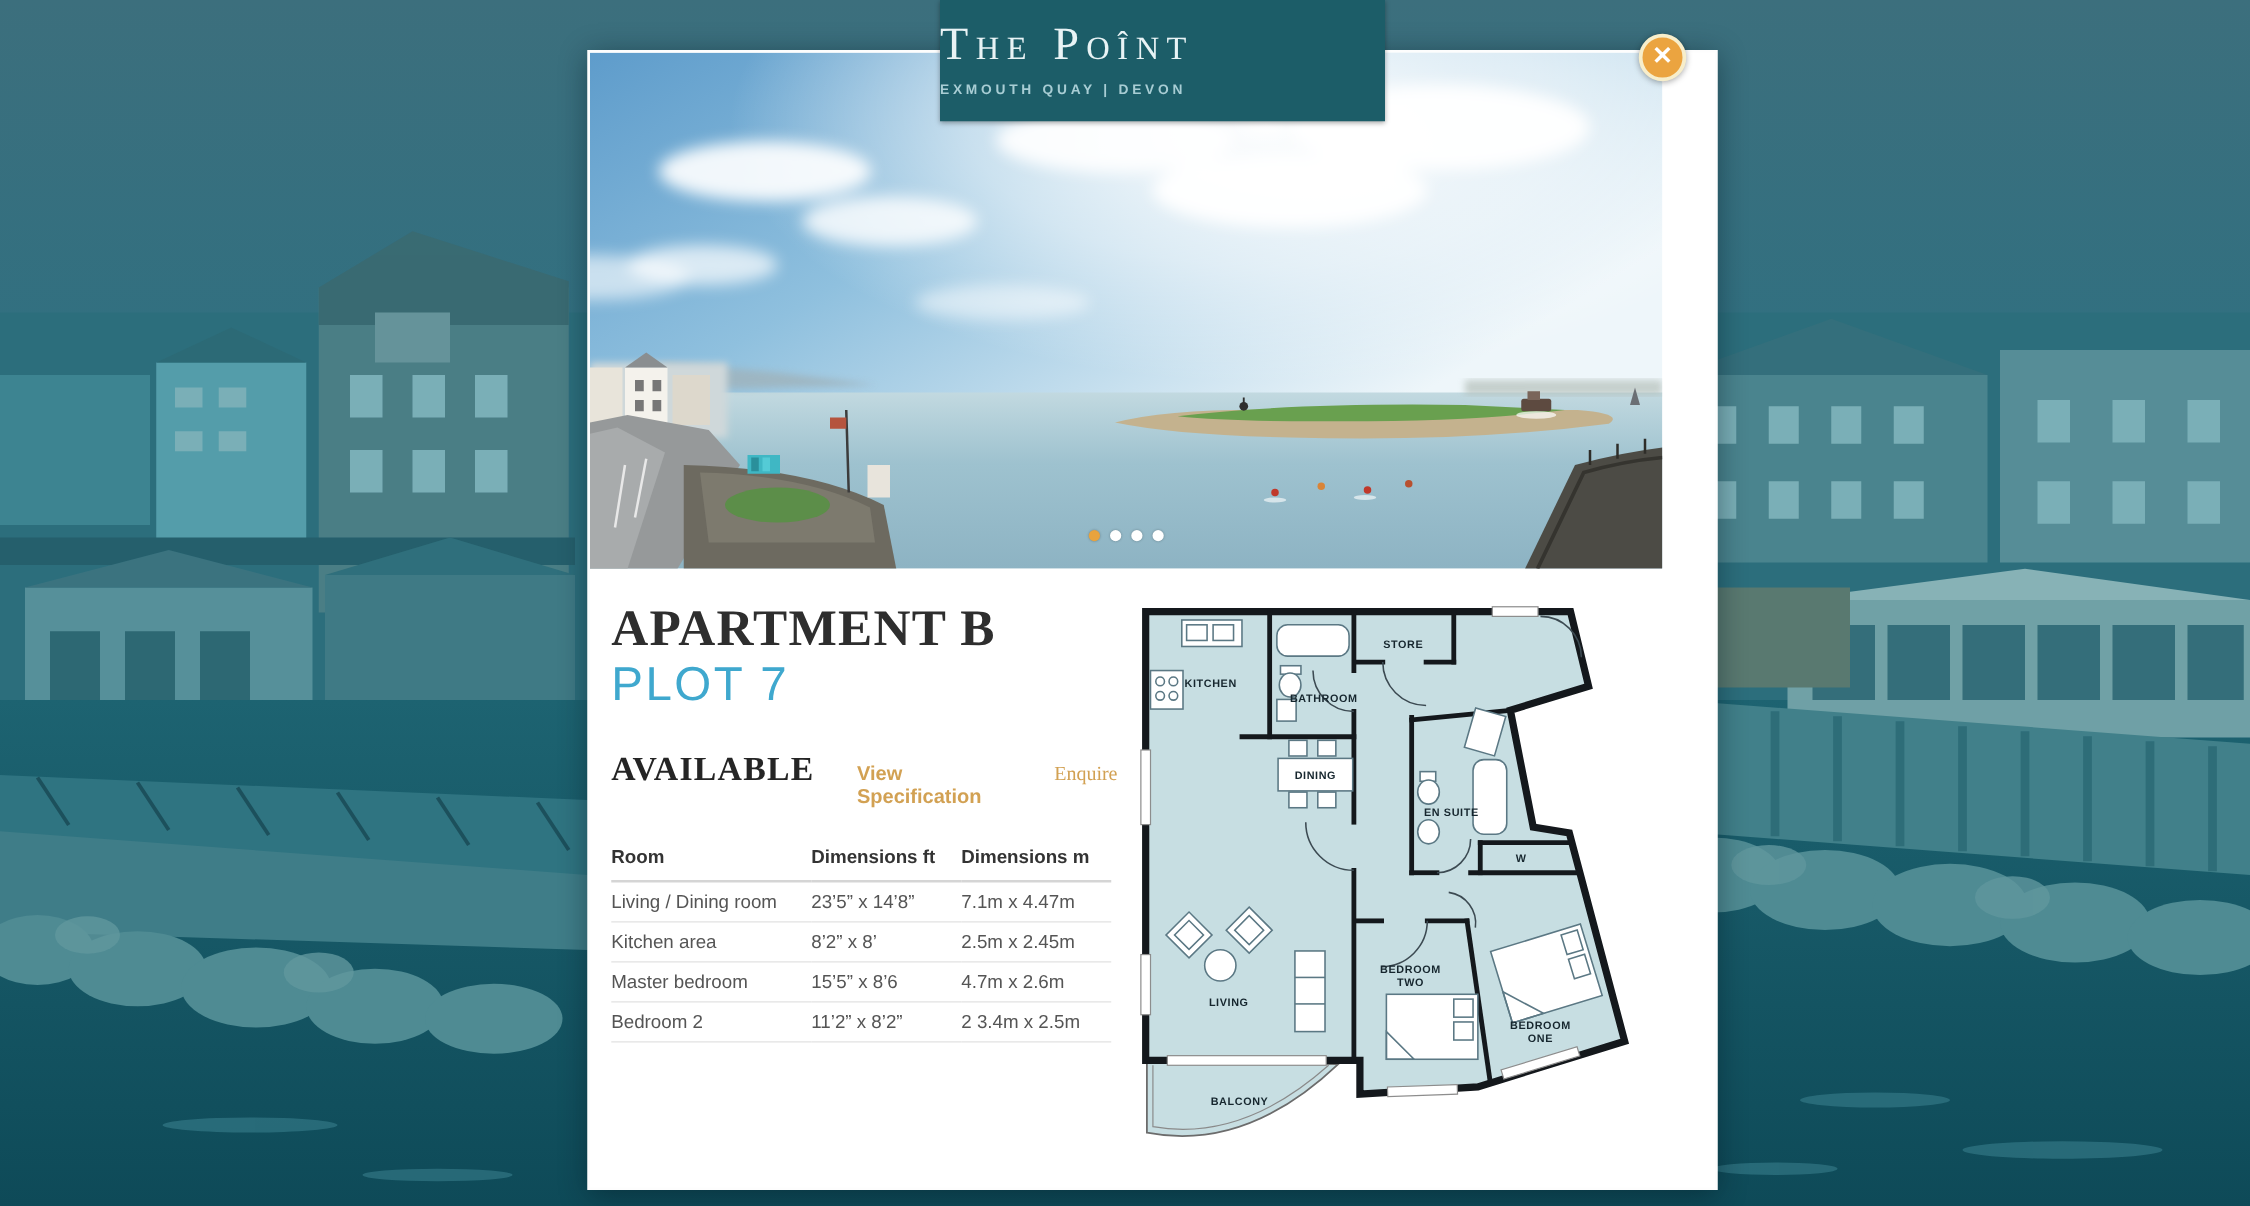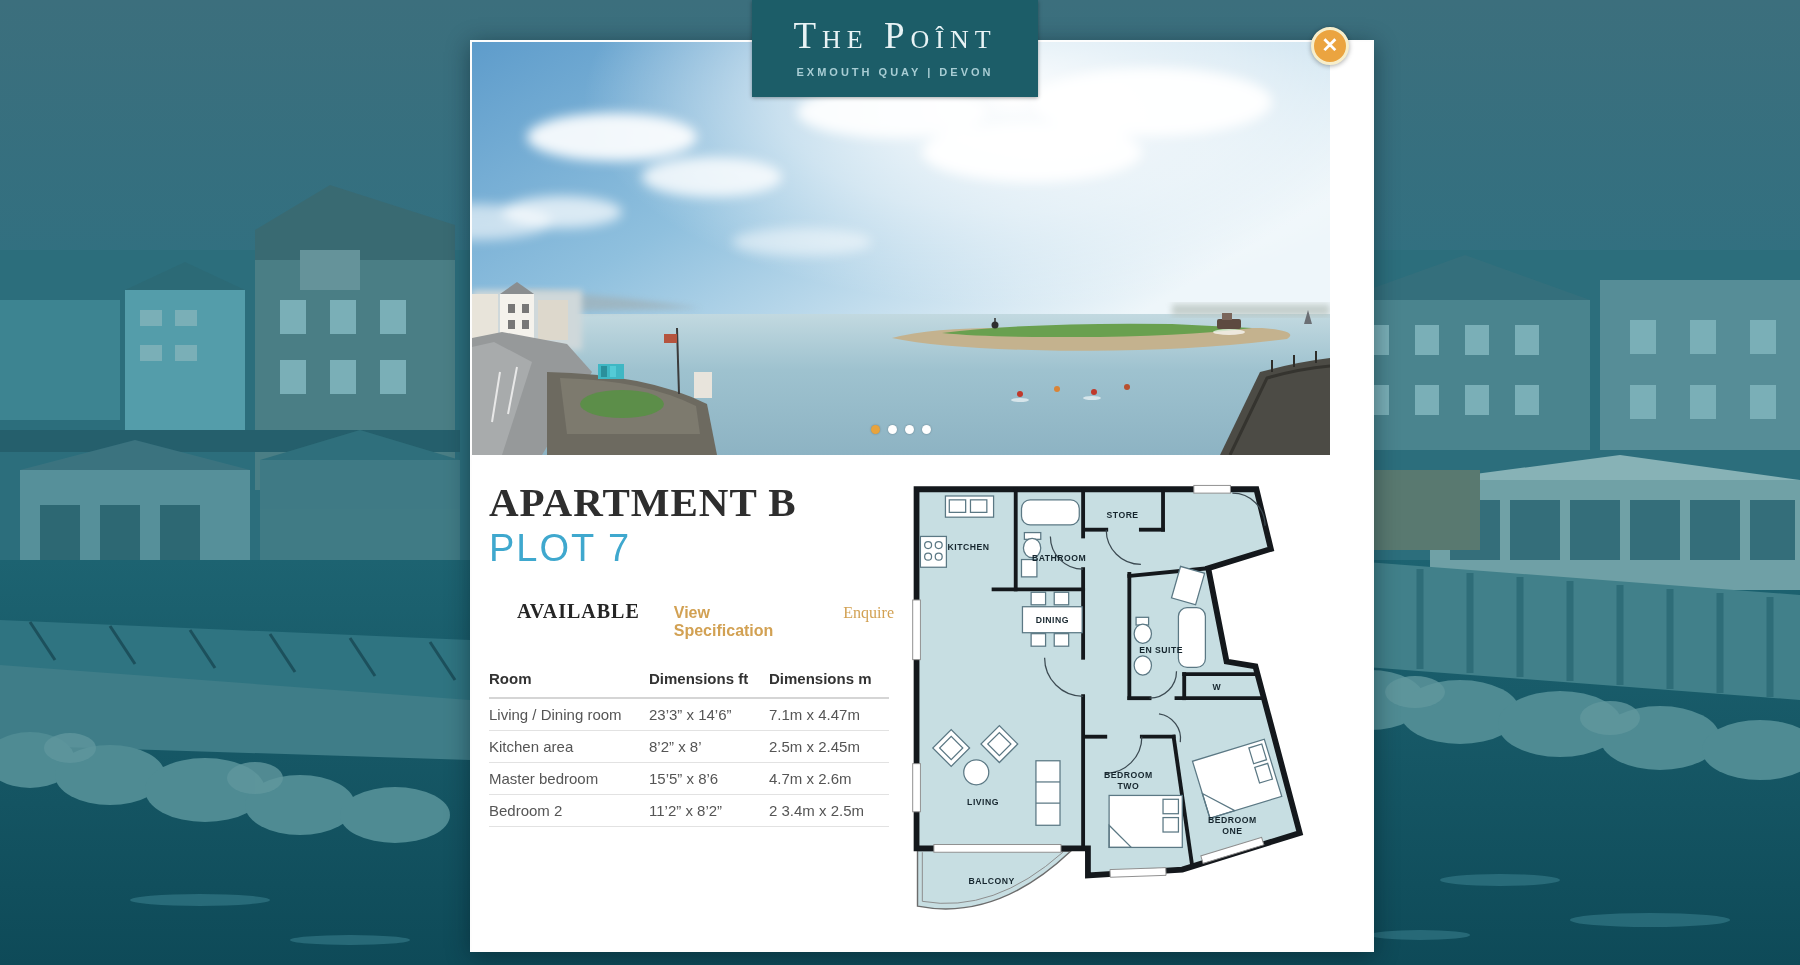--- a/index.html
+++ b/index.html
@@ -4,22 +4,22 @@
 <style>
   html,body{margin:0;padding:0;}
   body{
     width:1800px;height:965px;overflow:hidden;position:relative;
     font-family:"Liberation Sans",sans-serif;background:#23687a;
   }
   
   .bg{position:absolute;inset:0;}
   
   .banner{
-    position:absolute;left:752px;top:0;width:286px;height:97px;
-    background:#1c5d68;color:#cfe6ea;text-align:center;z-index:30;
+    position:absolute;left:752px;top:0;width:356px;height:97px;
+    background:#1c5d68;color:#cfe6ea;z-index:30;
     box-shadow:0 1px 4px rgba(0,0,0,.35);
   }
   .banner .brand-title{
     font-family:"Liberation Serif",serif;font-size:37px;letter-spacing:6px;
     color:#e8f3f5;margin-top:14px;font-variant:small-caps;text-transform:none;
   }
   .banner .brand-sub{
     font-size:11px;letter-spacing:3px;color:#a8cdd4;margin-top:9px;font-weight:bold;
   }
   
@@ -45,22 +45,22 @@
   .content{position:absolute;left:17px;top:440px;width:405px;}
   .apt-title{
     font-family:"Liberation Serif",serif;font-size:41px;font-weight:bold;
     color:#2e2e2e;letter-spacing:1px;line-height:1.0;
   }
   .plot{
     font-size:38px;color:#3fa8ce;letter-spacing:2px;margin-top:4px;font-weight:400;
   }
   .status-row{margin-top:30px;display:flex;align-items:baseline;}
   .status{
-    font-family:"Liberation Serif",serif;font-size:20px;font-weight:bold;
-    color:#252525;letter-spacing:1px;margin-left:28px;
+    font-family:"Liberation Serif",serif;font-size:27px;font-weight:bold;
+    color:#252525;letter-spacing:1px;
   }
   .lnk{color:#d2a153;font-size:16px;text-decoration:none;cursor:pointer;}
   .lnk.spec{margin-left:34px;font-weight:bold;}
   .lnk.enq{margin-left:38px;font-family:Liberation Serif, serif;}
   
   table.dims{border-collapse:collapse;margin-top:22px;width:400px;font-size:15px;}
   table.dims th{
     text-align:left;color:#333;font-weight:bold;padding:8px 0 10px 0;
     border-bottom:2px solid #d5d5d5;
     margin-left:20px;
@@ -331,21 +331,21 @@
       <thead>
         <tr>
           <th class="c1">Room</th>
           <th class="c2">Dimensions ft</th>
           <th class="c3">Dimensions m</th>
         </tr>
       </thead>
       <tbody>
         <tr>
           <td>Living / Dining room</td>
-          <td>23’3” x 14’6”</td>
+          <td>23’5” x 14’8”</td>
           <td>7.1m x 4.47m</td>
         </tr>
         <tr>
           <td>Kitchen area</td>
           <td>8’2” x 8’</td>
           <td>2.5m x 2.45m</td>
         </tr>
         <tr>
           <td>Master bedroom</td>
           <td>15’5” x 8’6</td>

